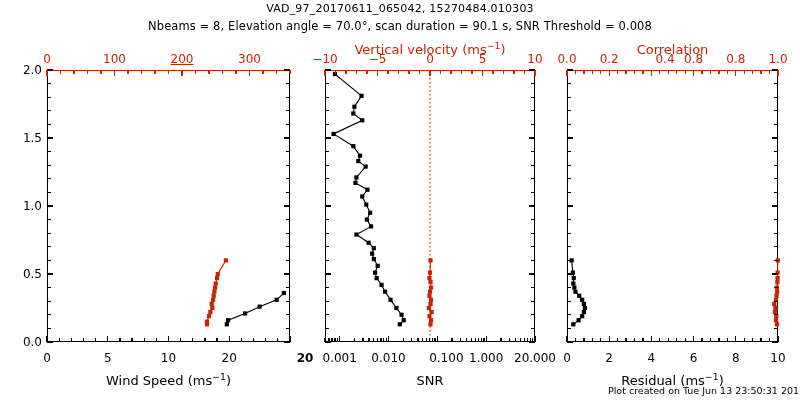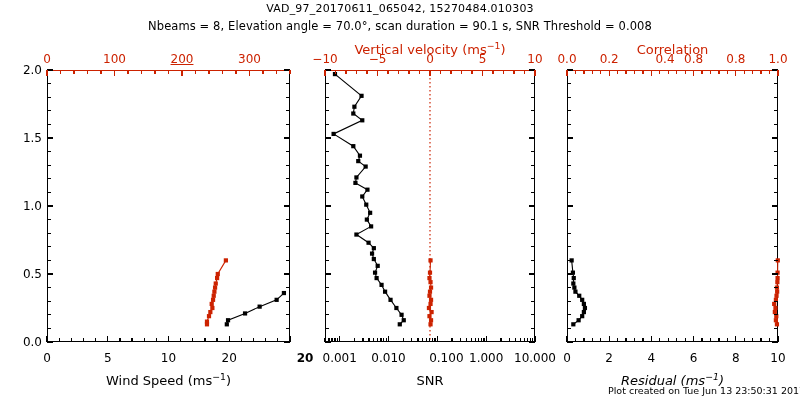--- a/index.html
+++ b/index.html
@@ -424,21 +424,21 @@
       <div class="xtick-bot minor" style="left: 194.652px;"></div>
       <div class="xtick-bot minor" style="left: 198.518px;"></div>
       <div class="xtick-bot minor" style="left: 201.787px;"></div>
       <div class="xtick-bot minor" style="left: 204.618px;"></div>
       <div class="xtick-bot minor" style="left: 207.116px;"></div>
       <div class="xtick-bot" style="left: 209.35px;"></div>
       <div class="xlab-bot" style="left: 14.6979px; top: 281px;">0.001</div>
       <div class="xlab-bot" style="left: 63.5235px; top: 281px;">0.010</div>
       <div class="xlab-bot" style="left: 112.349px; top: 281px; margin-left: 9px;">0.100</div>
       <div class="xlab-bot" style="left: 161.174px; top: 281px;">1.000</div>
-      <div class="xlab-bot" style="left: 210px; top: 281px;">10.000</div>
+      <div class="xlab-bot" style="left: 210px; top: 281px;">20.000</div>
       <div class="xtick-top" style="left: -0.65px;"></div>
       <div class="xtick-top minor" style="left: 9.85px;"></div>
       <div class="xtick-top minor" style="left: 20.35px;"></div>
       <div class="xtick-top minor" style="left: 30.85px;"></div>
       <div class="xtick-top minor" style="left: 41.35px;"></div>
       <div class="xtick-top" style="left: 51.85px;"></div>
       <div class="xtick-top minor" style="left: 62.35px;"></div>
       <div class="xtick-top minor" style="left: 72.85px;"></div>
       <div class="xtick-top minor" style="left: 83.35px;"></div>
       <div class="xtick-top minor" style="left: 93.85px;"></div>
@@ -605,17 +605,17 @@
       <div class="xlab-top" style="left: 0px; top: -18px;">0.0</div>
       <div class="xlab-top" style="left: 42.2px; top: -18px;">0.2</div>
       <div class="xlab-top" style="left: 98px; top: -18px;">0.4</div>
       <div class="xlab-top" style="left: 126.6px; top: -18px;">0.8</div>
       <div class="xlab-top" style="left: 168.8px; top: -18px;">0.8</div>
       <div class="xlab-top" style="left: 211px; top: -18px;">1.0</div>
     </div>
   <div class="axis-title-top" style="left:567px; width:211px; top:42px;">
     <span>Correlation</span>
   </div>
-  <div class="axis-title-bot" style="left:567px; width:211px; top:373px;font-style:italic;">Residual (ms<sup>−1</sup>)</div>
+  <div class="axis-title-bot" style="left:567px; width:211px; top:373px;">Residual (ms<sup>−1</sup>)</div>
 
   <div class="footer" style="left:608px; top:385px;">Plot created on Tue Jun 13 23:50:31 2017</div>
 
 </div>
 
 </body></html>

